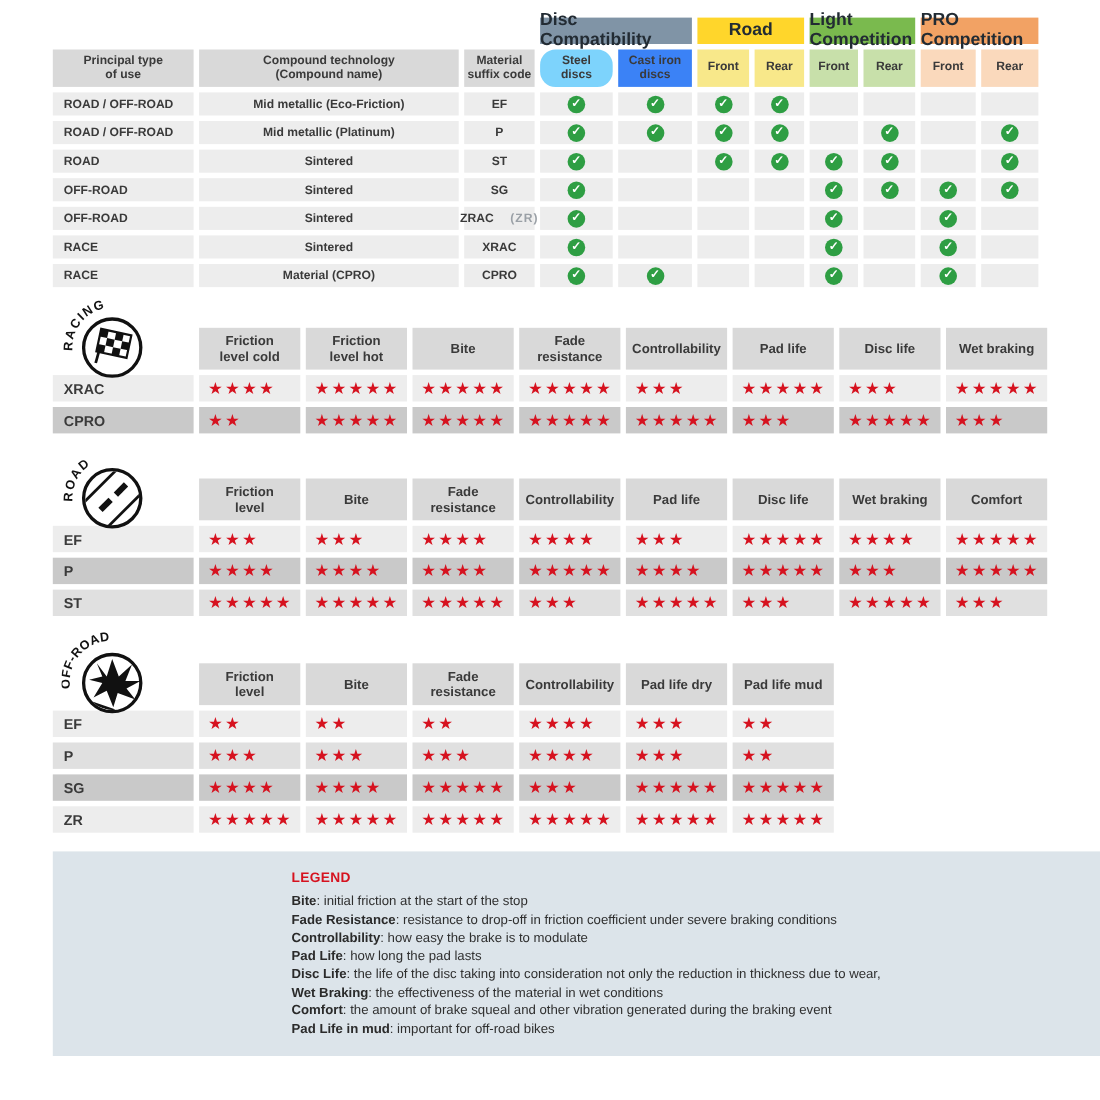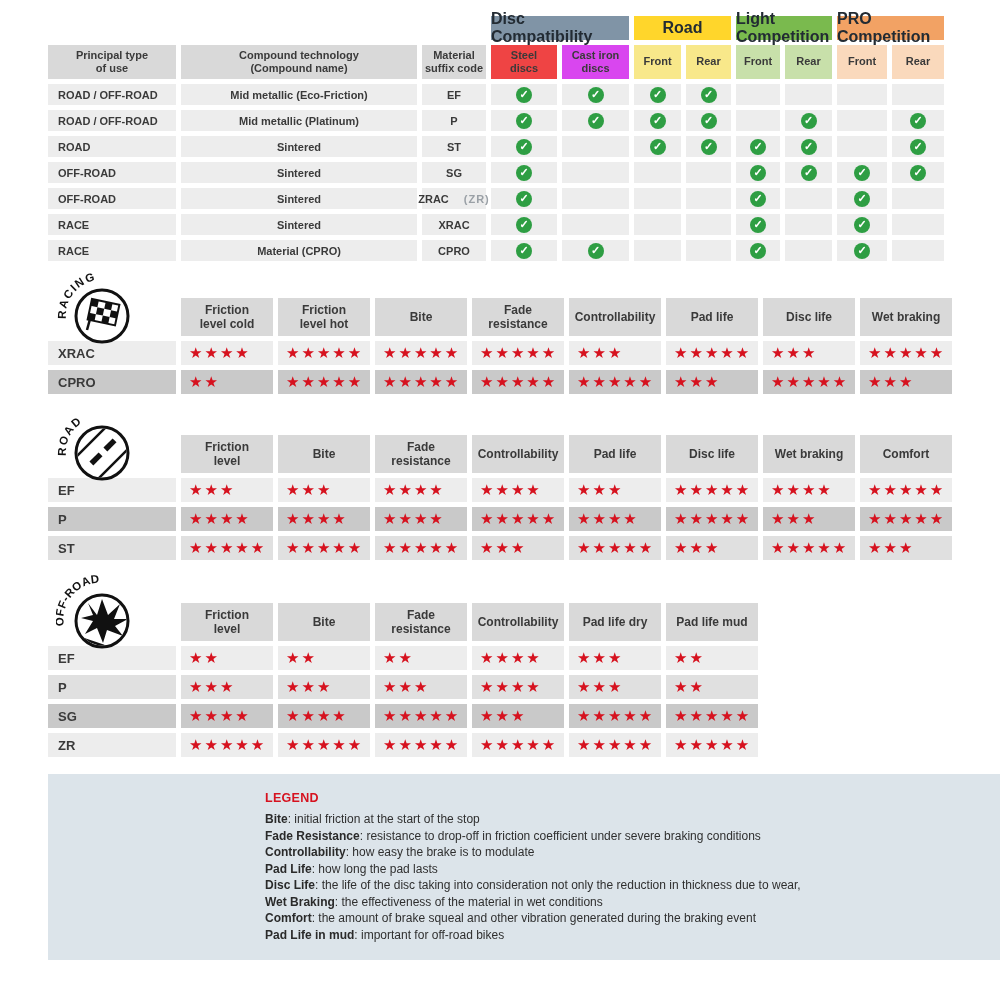--- a/index.html
+++ b/index.html
@@ -62,23 +62,23 @@
       <div class="band" style="background: rgb(128, 148, 166);">Disc Compatibility</div>
       <div class="band" style="background: rgb(255, 214, 43);">Road</div>
       <div class="band" style="background: rgb(122, 186, 78);">Light Competition</div>
       <div class="band" style="background: rgb(242, 162, 100);">PRO Competition</div>
       <div class="hcell">Principal type
 of use</div>
       <div class="hcell">Compound technology
 (Compound name)</div>
       <div class="hcell">Material
 suffix code</div>
-      <div class="hcell" style="background: #ef4444;">Steel
+      <div class="hcell" style="background: #7dd3fc; border-radius: 14px;">Steel
 discs</div>
-      <div class="hcell" style="background: #d946ef;">Cast iron
+      <div class="hcell" style="background: #3b82f6;">Cast iron
 discs</div>
       <div class="hcell" style="background: rgb(248, 232, 138);">Front</div>
       <div class="hcell" style="background: rgb(248, 232, 138);">Rear</div>
       <div class="hcell" style="background: rgb(200, 224, 170);">Front</div>
       <div class="hcell" style="background: rgb(200, 224, 170);">Rear</div>
       <div class="hcell" style="background: rgb(250, 217, 188);">Front</div>
       <div class="hcell" style="background: rgb(250, 217, 188);">Rear</div>
       <div class="cell use">ROAD / OFF-ROAD</div>
       <div class="cell">Mid metallic (Eco-Friction)</div>
       <div class="cell">

